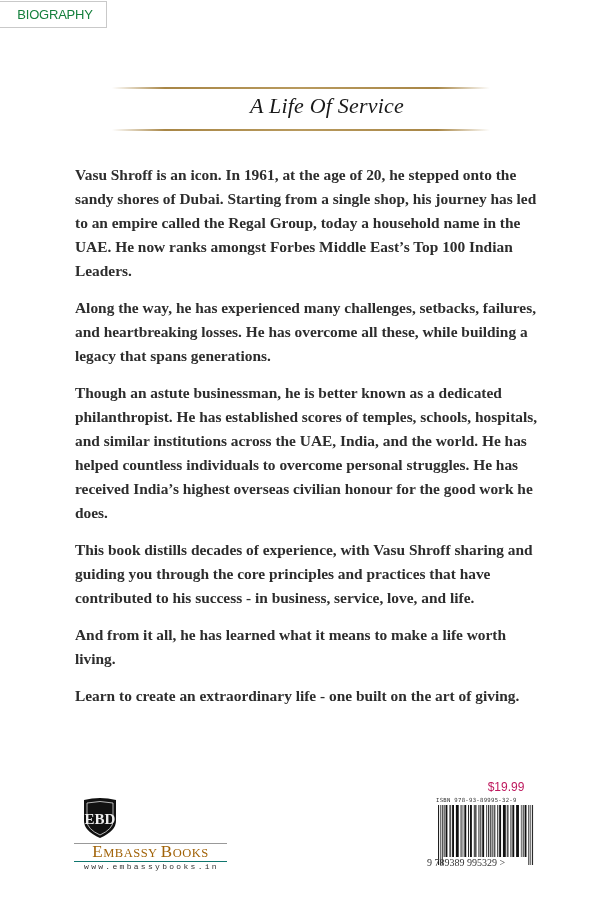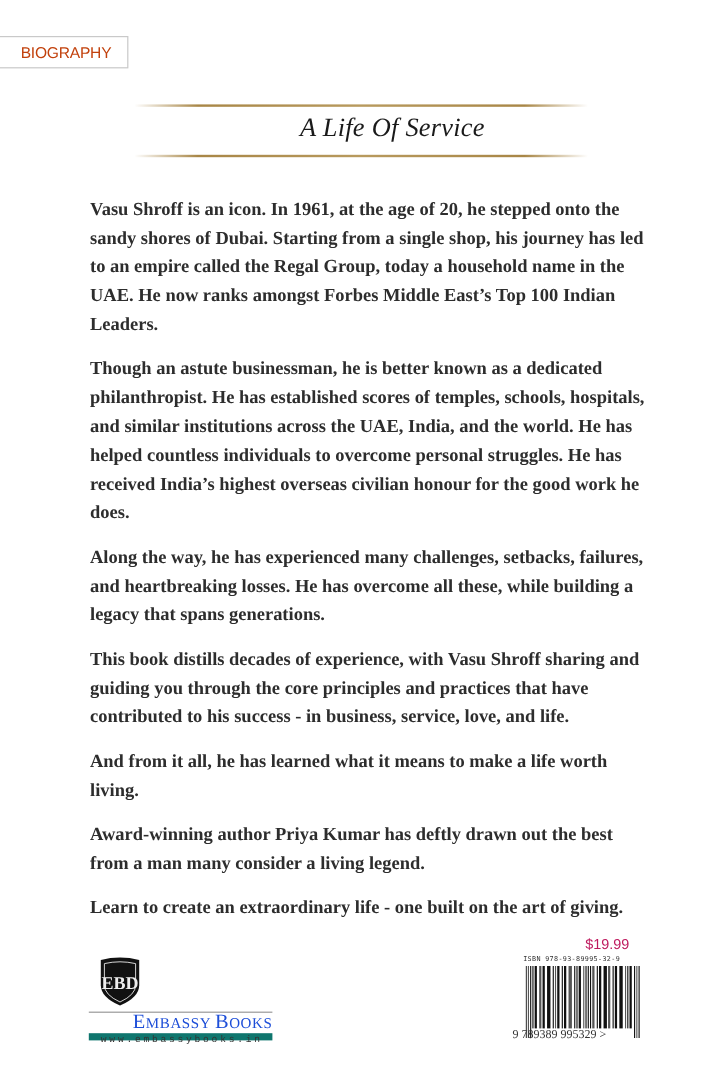--- a/index.html
+++ b/index.html
@@ -1,43 +1,43 @@
 <!DOCTYPE html>
 <html><head>
 <meta charset="utf-8">
 <style>
   html, body { margin: 0; padding: 0; background: #ffffff; }
   body { width: 600px; height: 909px; position: relative; overflow: hidden; font-family: "Liberation Serif", "DejaVu Serif", serif; color: #2a2a2a; }
   .genre-tag {
-    position: absolute; left: -1px; top: 30px; width: 108px; height: 27px;
+    position: absolute; left: -1px; top: 1px; width: 108px; height: 27px;
     border: 1px solid #c9c9c9; box-sizing: border-box;
     font-family: "Liberation Sans", "DejaVu Sans", sans-serif; font-size: 13px; letter-spacing: -0.2px;
-    color: #c2410c; display: flex; align-items: center; justify-content: center;
+    color: #15803d; display: flex; align-items: center; justify-content: center;
     padding-left: 4px;
   }
   .rule {
     position: absolute; left: 112px; width: 378px; height: 2px;
     background: linear-gradient(to right, rgba(168,134,70,0) 0%, #a88646 14%, #b89a5e 50%, #a88646 86%, rgba(168,134,70,0) 100%);
   }
   .rule.top { top: 87px; }
   .rule.bottom { top: 129px; }
   .title {
     position: absolute; left: 0; top: 93px; width: 600px; text-align: center;
     font-style: italic; font-size: 22px; color: #1a1a1a; letter-spacing: 0.2px; margin-left: 27px;
   }
   .body-text {
     position: absolute; left: 75px; top: 163px; width: 470px;
     font-size: 15.4px; line-height: 24px; color: #2d2d2d; font-weight: bold;
   }
   .body-text p { margin: 0 0 13px 0; }
   .shield { position: absolute; left: 81px; top: 797px; width: 38px; height: 42px; }
   .publisher-name {
     position: absolute; left: 74px; top: 843px; width: 153px;
-    border-top: 1px solid #999; border-bottom: 6px solid #0f766e;
-    font-size: 12.5px; color: #1d4ed8; letter-spacing: 0.5px; text-align: right; line-height: 15px;
+    border-top: 1px solid #999; border-bottom: 1px solid #0f766e;
+    font-size: 12.5px; color: #a16207; letter-spacing: 0.5px; text-align: center; line-height: 15px;
     padding: 0;
   }
   .publisher-name .big { font-size: 17px; }
   .publisher-url {
     position: absolute; left: 74px; top: 862px; width: 155px; text-align: center;
     font-family: Liberation Mono, monospace; font-size: 8px; letter-spacing: 2.3px; color: #333;
   }
   .price {
     position: absolute; left: 480px; top: 780px; width: 52px; text-align: center;
     font-family: "Liberation Sans", "DejaVu Sans", sans-serif; font-size: 12px; color: #be185d;
@@ -58,25 +58,24 @@
 <div class="genre-tag">
   <span>BIOGRAPHY</span>
 </div>
 
 <div class="rule top"></div>
 <div class="title">A Life Of Service</div>
 <div class="rule bottom"></div>
 
 <div class="body-text">
   <p>Vasu Shroff is an icon. In 1961, at the age of 20, he stepped onto the sandy shores of Dubai. Starting from a single shop, his journey has led to an empire called the Regal Group, today a household name in the UAE. He now ranks amongst Forbes Middle East’s Top 100 Indian Leaders.</p>
+  <p>Along the way, he has experienced many challenges, setbacks, failures, and heartbreaking losses. He has overcome all these, while building a legacy that spans generations.</p>
   <p>Though an astute businessman, he is better known as a dedicated philanthropist. He has established scores of temples, schools, hospitals, and similar institutions across the UAE, India, and the world. He has helped countless individuals to overcome personal struggles. He has received India’s highest overseas civilian honour for the good work he does.</p>
-  <p>Along the way, he has experienced many challenges, setbacks, failures, and heartbreaking losses. He has overcome all these, while building a legacy that spans generations.</p>
   <p>This book distills decades of experience, with Vasu Shroff sharing and guiding you through the core principles and practices that have contributed to his success - in business, service, love, and life.</p>
   <p>And from it all, he has learned what it means to make a life worth living.</p>
-  <p>Award-winning author Priya Kumar has deftly drawn out the best from a man many consider a living legend.</p>
   <p>Learn to create an extraordinary life - one built on the art of giving.</p>
 </div>
 
 <svg class="shield" viewBox="0 0 38 42">
   <path d="M3 3 Q19 -1 35 3 L35 24 Q35 34 19 41 Q3 34 3 24 Z" fill="#111"></path>
   <path d="M6 6 Q19 3 32 6 L32 24 Q32 32 19 38 Q6 32 6 24 Z" fill="none" stroke="#ddd" stroke-width="0.8"></path>
   <text x="19" y="27" text-anchor="middle" font-family="Liberation Serif, serif" font-size="15" fill="#eee" font-weight="bold">EBD</text>
 </svg>
 
 <div class="publisher-name">

